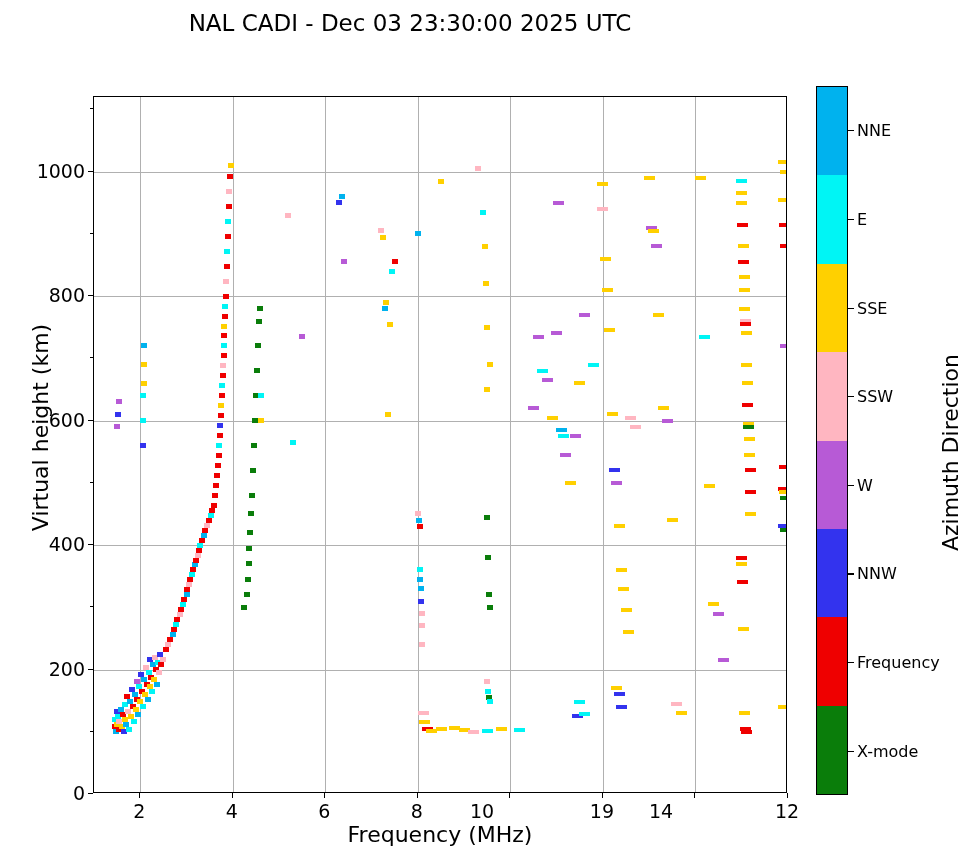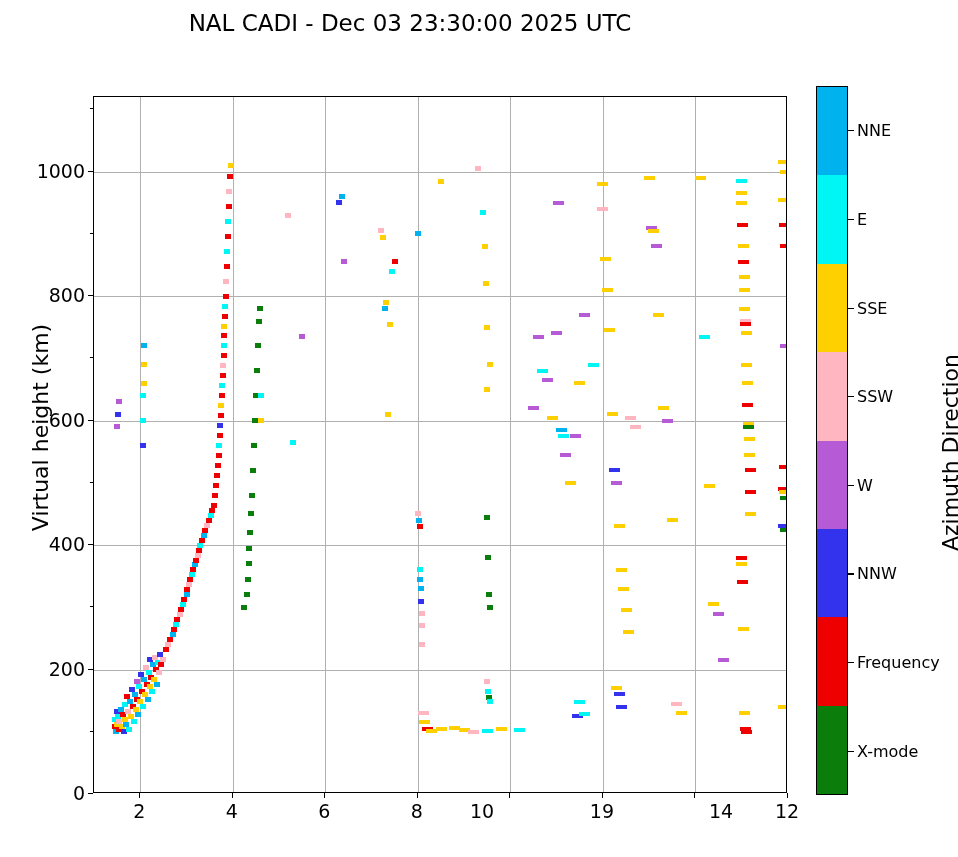--- a/index.html
+++ b/index.html
@@ -490,21 +490,21 @@
       <div class="xtick-label" style="left: 231.8px;">4</div>
       <div class="xtick-mark" style="left: 324.33px;"></div>
       <div class="xtick-label" style="left: 324.33px;">6</div>
       <div class="xtick-mark" style="left: 416.87px;"></div>
       <div class="xtick-label" style="left: 416.87px;">8</div>
       <div class="xtick-mark" style="left: 509.4px;"></div>
       <div class="xtick-label" style="left: 482px;">10</div>
       <div class="xtick-mark" style="left: 601.93px;"></div>
       <div class="xtick-label" style="left: 601.93px;">19</div>
       <div class="xtick-mark" style="left: 694.47px;"></div>
-      <div class="xtick-label" style="left: 721px;">14</div>
+      <div class="xtick-label" style="left: 661px;">14</div>
       <div class="xtick-mark" style="left: 787px;"></div>
       <div class="xtick-label" style="left: 787px;">12</div>
       <div class="ytick-mark" style="top: 793px;"></div>
       <div class="ytick-label" style="top: 793px;">0</div>
       <div class="ytick-mark" style="top: 668.54px;"></div>
       <div class="ytick-label" style="top: 668.54px;">200</div>
       <div class="ytick-mark" style="top: 544.07px;"></div>
       <div class="ytick-label" style="top: 544.07px;">400</div>
       <div class="ytick-mark" style="top: 419.61px;"></div>
       <div class="ytick-label" style="top: 419.61px;">600</div>
@@ -513,20 +513,21 @@
       <div class="ytick-mark" style="top: 170.68px;"></div>
       <div class="ytick-label" style="top: 170.68px;">1000</div>
       <div class="ytick-minor" style="top: 730.77px;"></div>
       <div class="ytick-minor" style="top: 606.3px;"></div>
       <div class="ytick-minor" style="top: 481.84px;"></div>
       <div class="ytick-minor" style="top: 357.38px;"></div>
       <div class="ytick-minor" style="top: 232.91px;"></div>
       <div class="ytick-minor" style="top: 108.45px;"></div>
     </div>
 
+  <div id="xlabel">Frequency (MHz)</div>
   <div id="ylabel">Virtual height (km)</div>
 
   <div id="colorbar">
       <div class="cb-seg" style="background: rgb(0, 178, 238);"></div>
       <div class="cb-seg" style="background: rgb(0, 245, 245);"></div>
       <div class="cb-seg" style="background: rgb(255, 208, 0);"></div>
       <div class="cb-seg" style="background: rgb(255, 182, 193);"></div>
       <div class="cb-seg" style="background: rgb(183, 90, 214);"></div>
       <div class="cb-seg" style="background: rgb(51, 51, 238);"></div>
       <div class="cb-seg" style="background: rgb(239, 0, 0);"></div>

